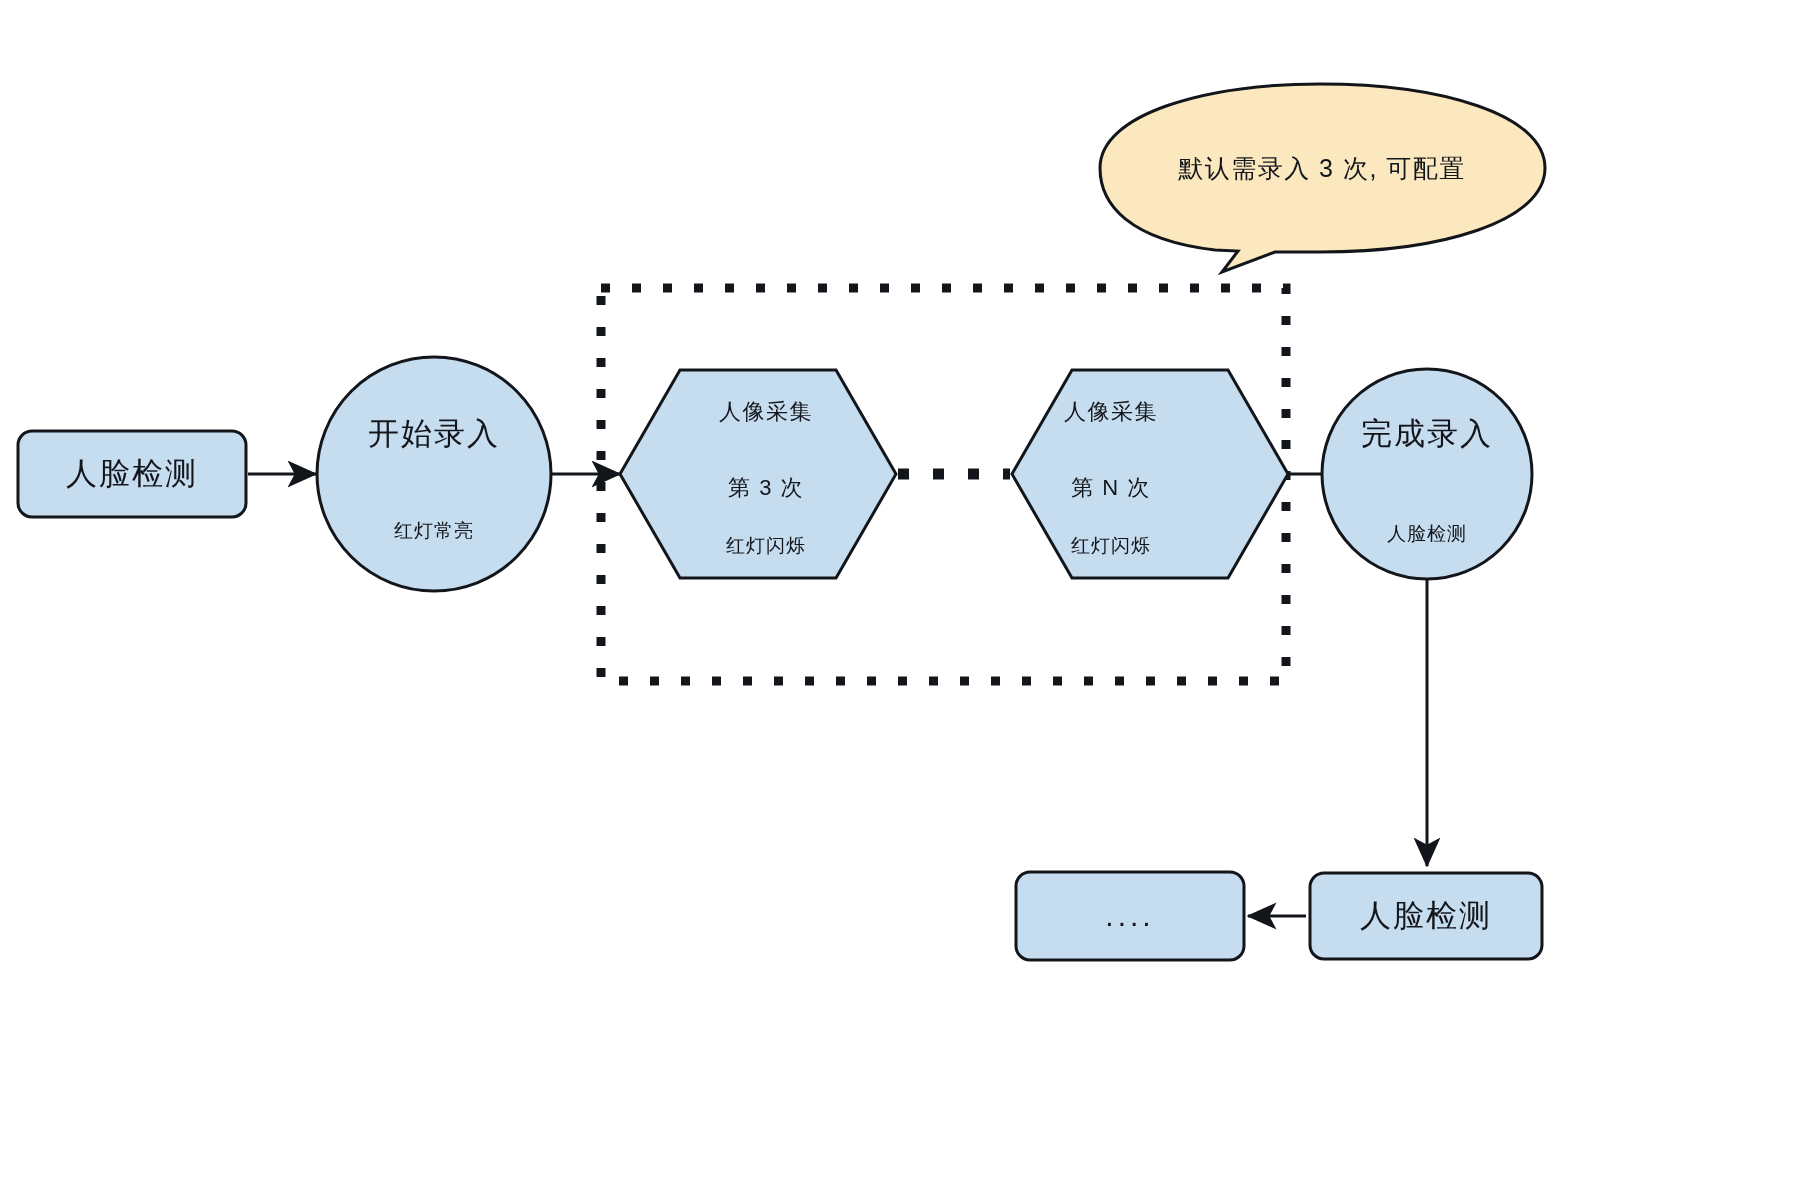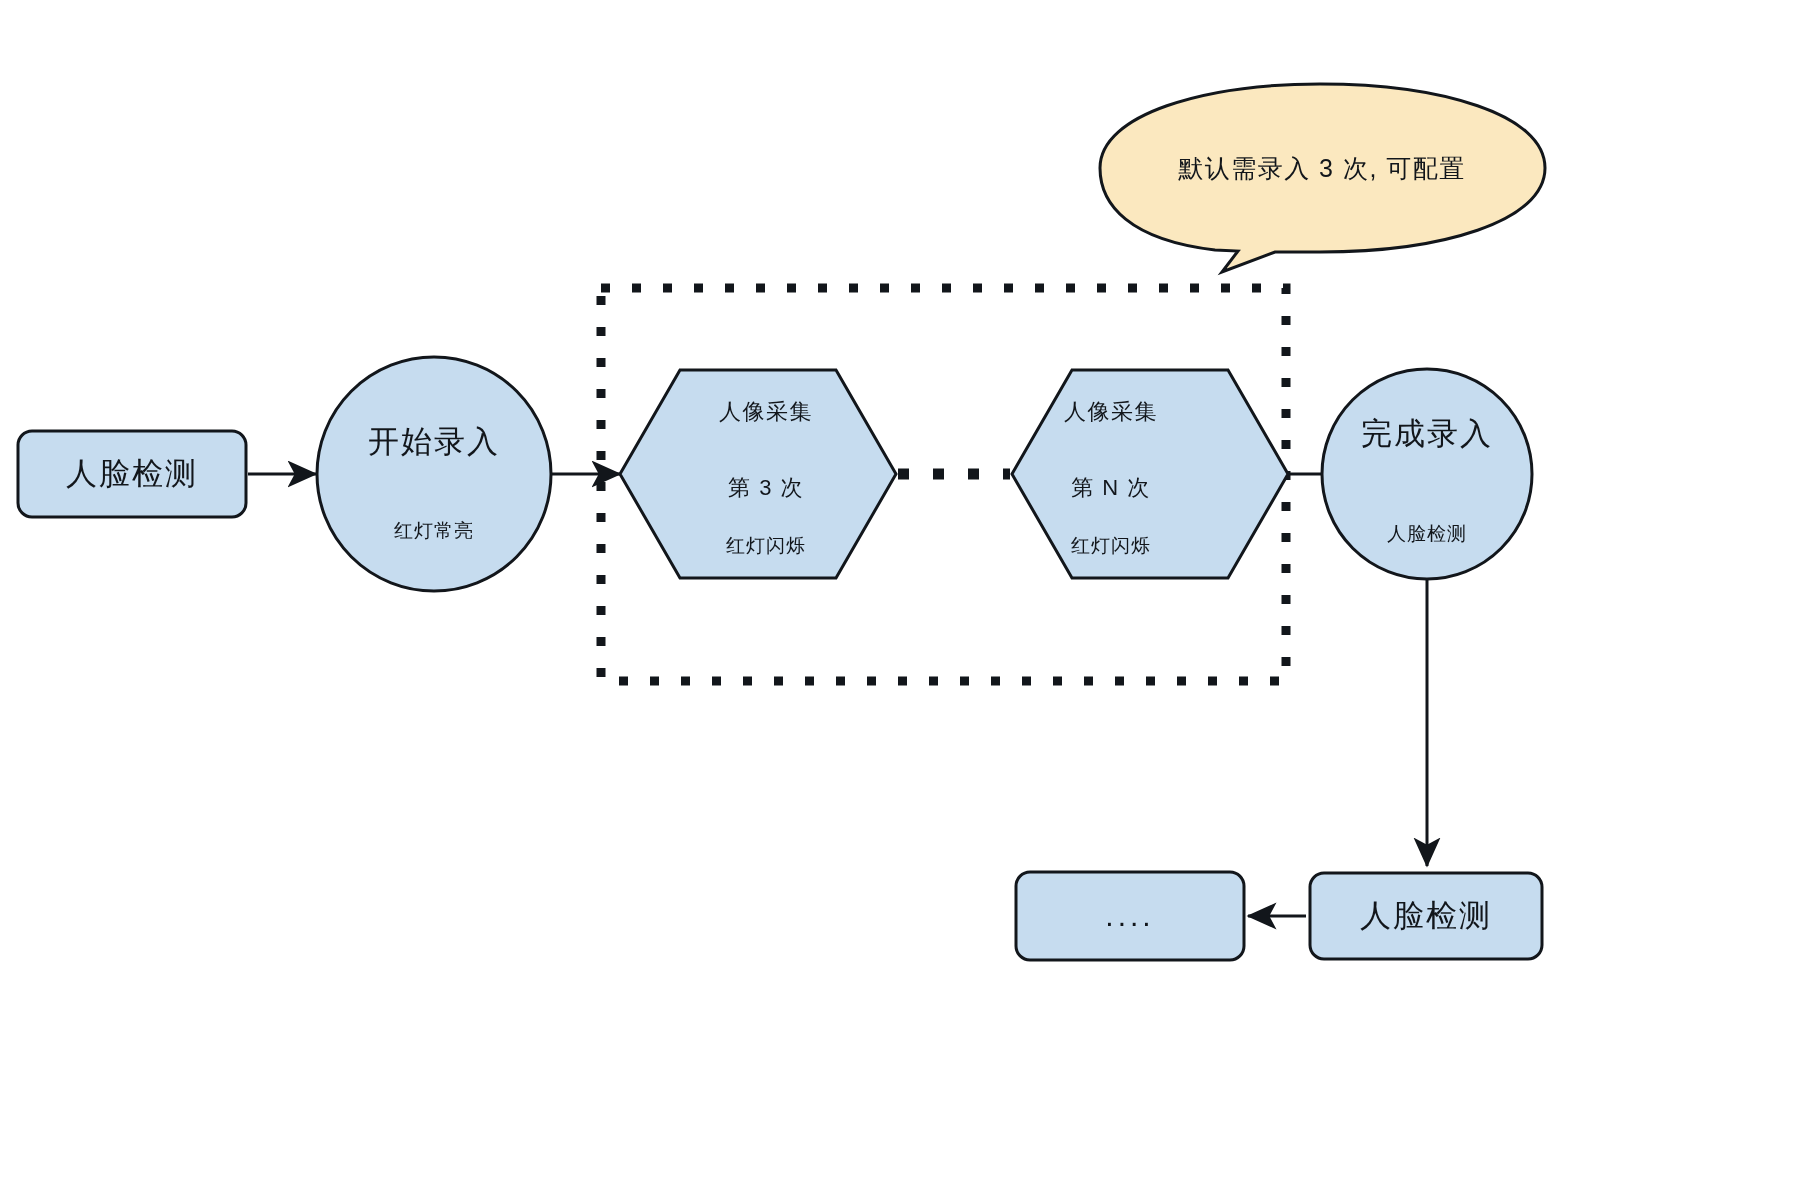--- a/index.html
+++ b/index.html
@@ -133,21 +133,21 @@
              L1275,252
              L1222,272
              L1238,251
              L1215,250
              C1130,240 1100,205 1100,168
              C1100,114 1205,84 1320,84 Z" class="callout-fill"></path>
   </svg>
 
   <div class="lbl lbl-main" style="left:132px; top:474px;">人脸检测</div>
 
-  <div class="lbl lbl-main" style="left:434px; top:434px;margin-top:8px;">开始录入</div>
+  <div class="lbl lbl-main" style="left:434px; top:434px;">开始录入</div>
   <div class="lbl lbl-sub" style="left:434px; top:531px;">红灯常亮</div>
 
   <div class="lbl lbl-main-sm" style="left:766px; top:412px;">人像采集</div>
   <div class="lbl lbl-main-sm" style="left:766px; top:488px;">第 3 次</div>
   <div class="lbl lbl-sub" style="left:766px; top:546px;">红灯闪烁</div>
 
   <div class="lbl lbl-main-sm" style="left:1111px; top:412px;">人像采集</div>
   <div class="lbl lbl-main-sm" style="left:1111px; top:488px;">第 N 次</div>
   <div class="lbl lbl-sub" style="left:1111px; top:546px;">红灯闪烁</div>
 

